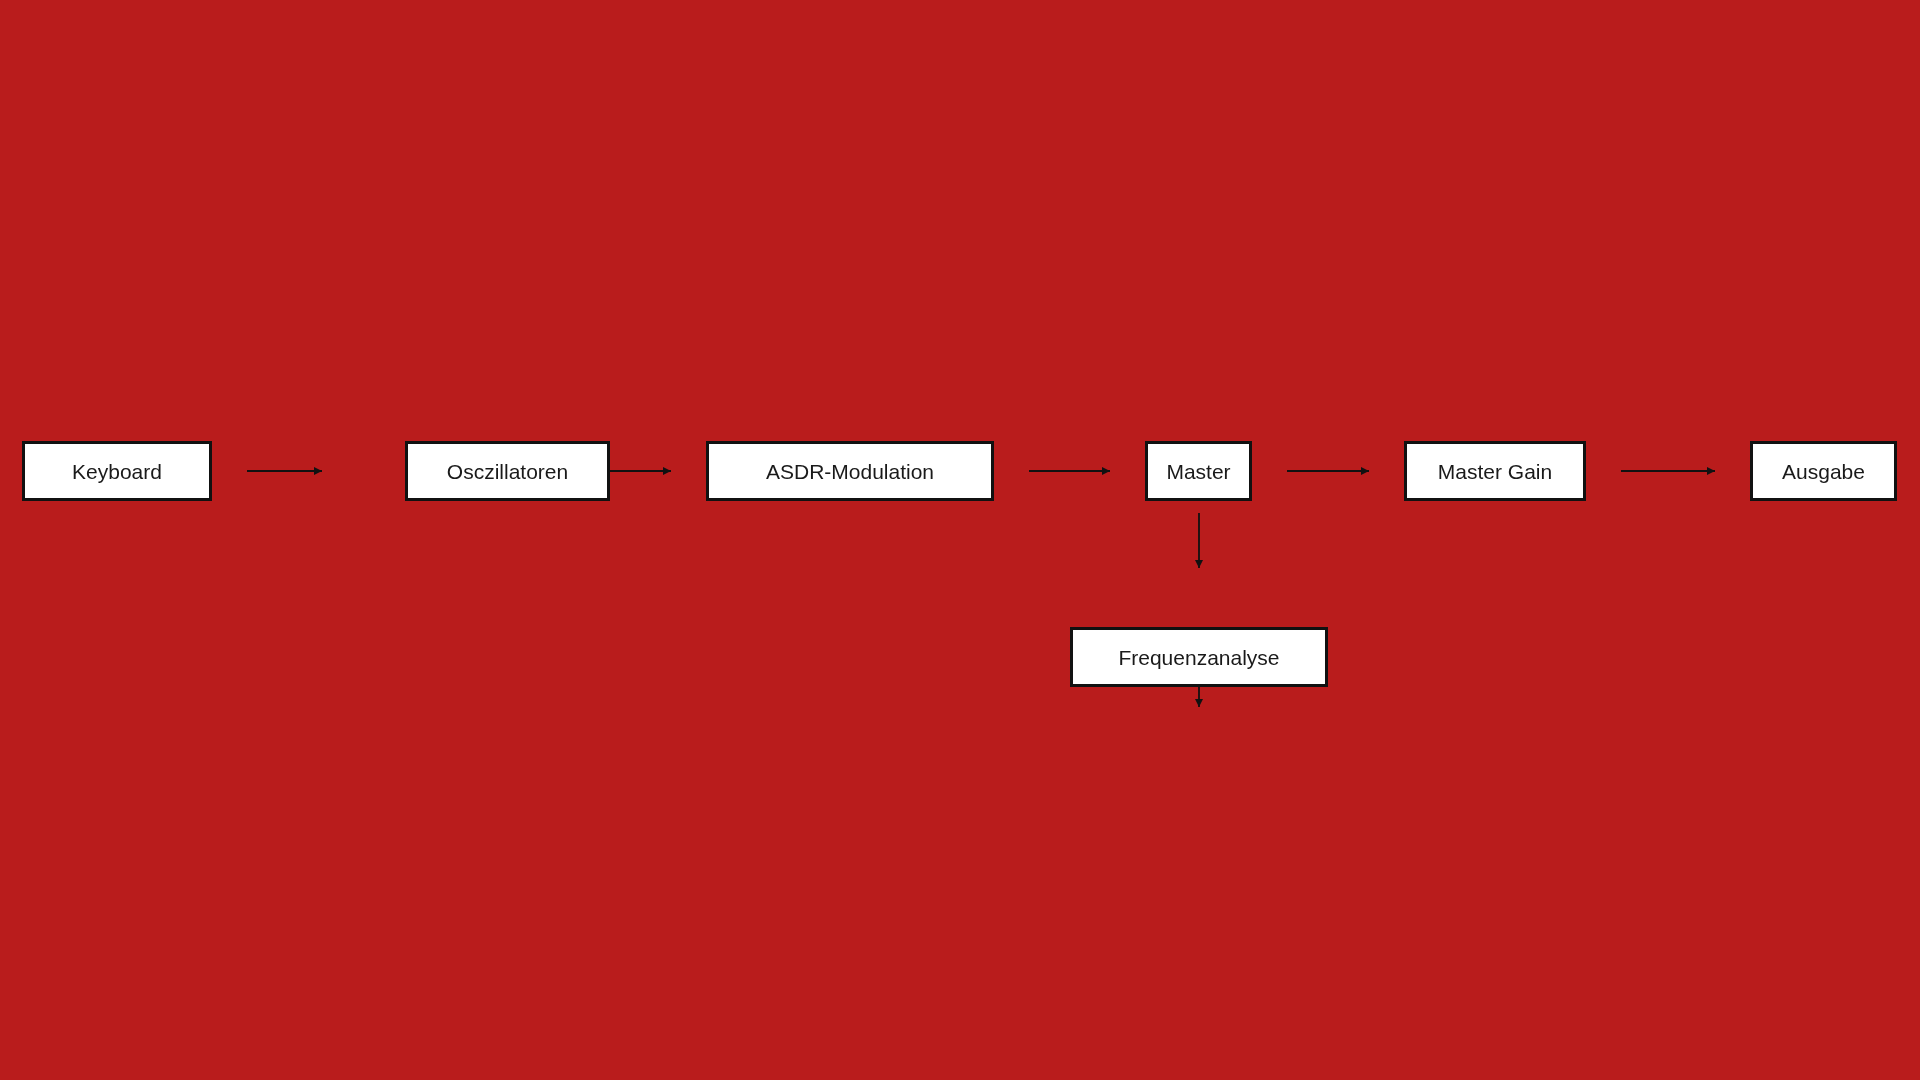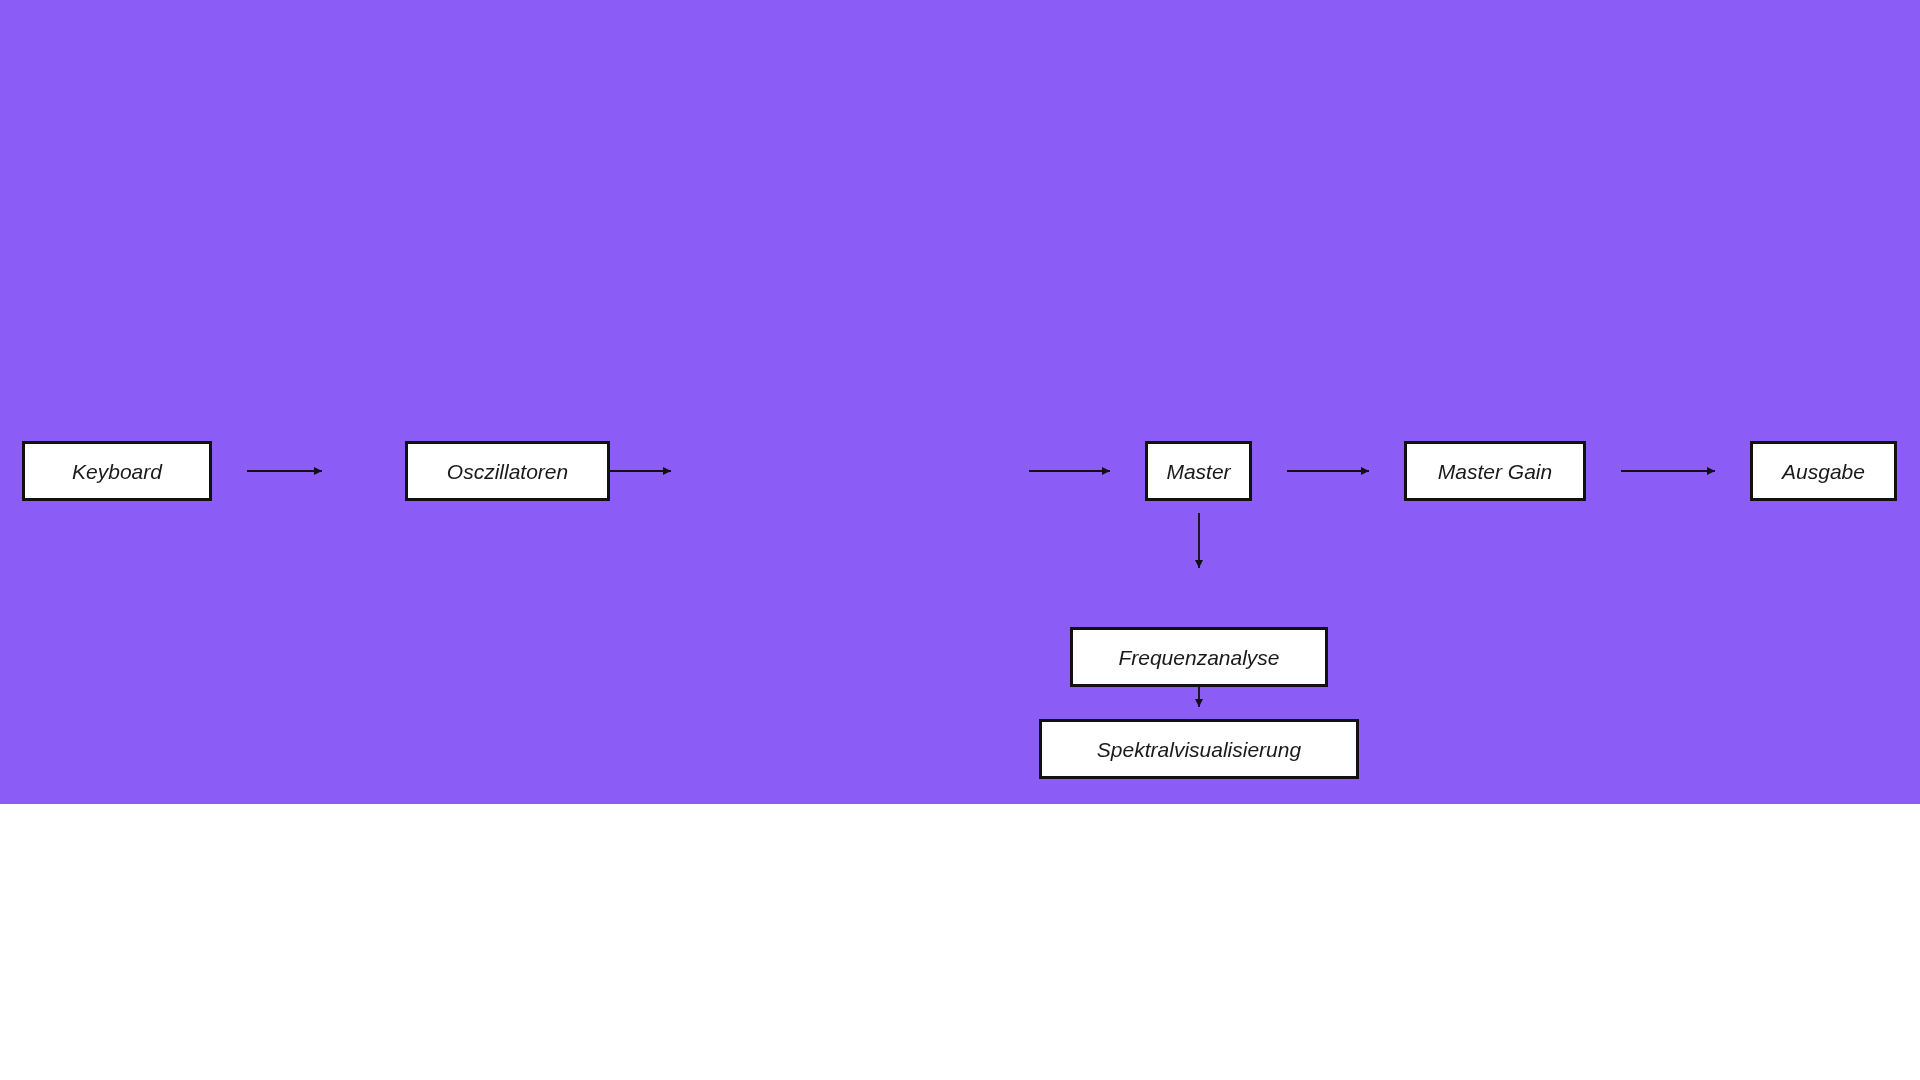--- a/index.html
+++ b/index.html
@@ -3,25 +3,24 @@
 <meta charset="utf-8">
 <style>
   html, body {
     margin: 0;
     padding: 0;
     background: #ffffff;
   }
   .canvas {
     position: relative;
     width: 1920px;
-    height: 804px;
-    background: #8b5cf6;
+    height: 1080px;
+    background: #b91c1c;
     font-family: "Liberation Sans", "DejaVu Sans", sans-serif;
     overflow: hidden;
-    font-style: italic;
   }
   .node {
     position: absolute;
     box-sizing: border-box;
     border: 3px solid #111111;
     background: #ffffff;
     color: #1a1a1a;
     font-size: 21px;
     line-height: 1;
     display: flex;
@@ -70,19 +69,19 @@
     <line class="edge" x1="597" y1="471" x2="671" y2="471" marker-end="url(#arrowhead)"></line>
     <line class="edge" x1="1029" y1="471" x2="1110" y2="471" marker-end="url(#arrowhead)"></line>
     <line class="edge" x1="1287" y1="471" x2="1369" y2="471" marker-end="url(#arrowhead)"></line>
     <line class="edge" x1="1621" y1="471" x2="1715" y2="471" marker-end="url(#arrowhead)"></line>
     <line class="edge" x1="1199" y1="513" x2="1199" y2="568" marker-end="url(#arrowhead)"></line>
     <line class="edge" x1="1199" y1="652" x2="1199" y2="707" marker-end="url(#arrowhead)"></line>
   </svg>
 
   <div class="node n-keyboard">Keyboard</div>
   <div class="node n-oscillators">Osczillatoren</div>
+  <div class="node n-adsr">ASDR-Modulation</div>
   <div class="node n-filter">Master</div>
   <div class="node n-master-gain">Master Gain</div>
   <div class="node n-output">Ausgabe</div>
   <div class="node n-freq-analysis">Frequenzanalyse</div>
-  <div class="node n-spectral-viz">Spektralvisualisierung</div>
 
 </div>
 
 </body></html>

